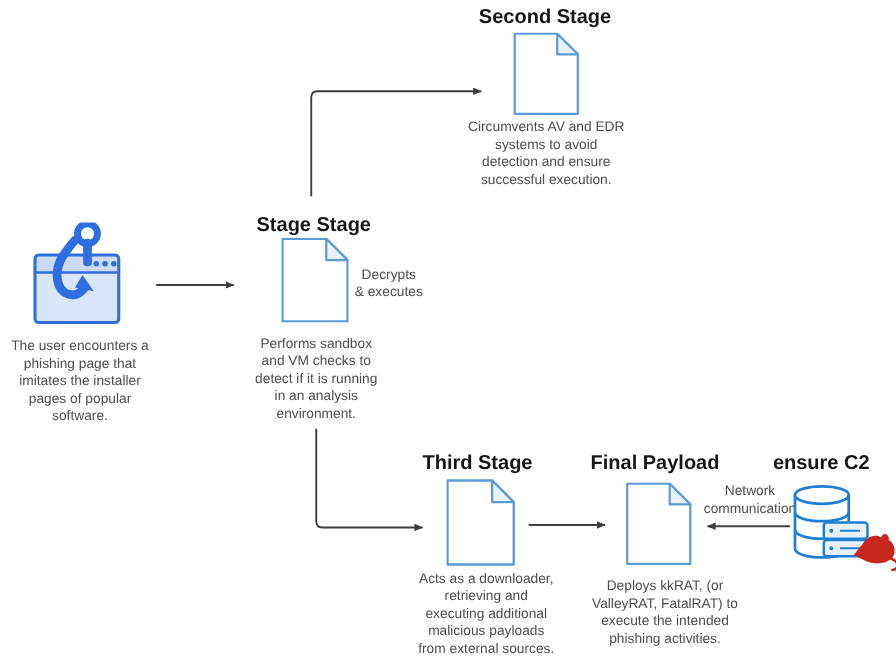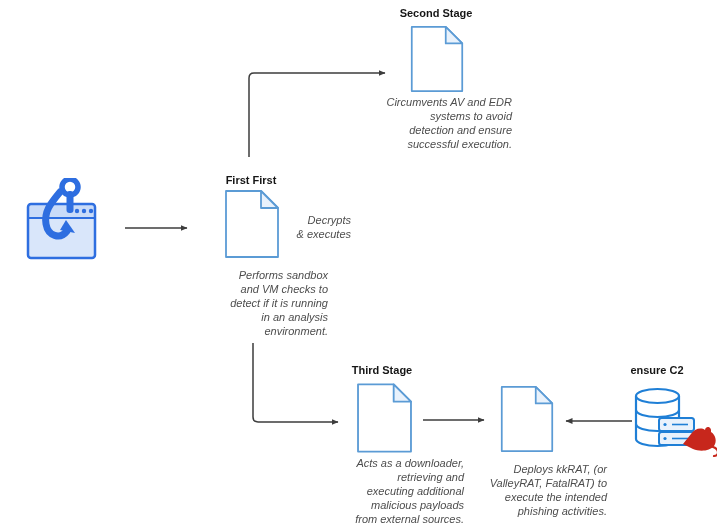--- a/index.html
+++ b/index.html
@@ -7,35 +7,34 @@
   .canvas {
     position: relative;
     width: 717px;
     height: 532px;
     background: #ffffff;
     overflow: hidden;
   }
   .abs { position: absolute; }
   .stage-label {
     position: absolute;
-    font-size: 11px;
+    font-size: 16px;
     font-weight: 700;
     color: var(--label-color, #161616);
     text-align: center;
     white-space: pre-line;
     line-height: 13px;
   }
   .caption {
     position: absolute;
     font-size: 11px;
     line-height: 14px;
     color: var(--body-color, #4d4d4d);
-    text-align: right;
+    text-align: center;
     white-space: pre-line;
-    font-style: italic;
   }
   svg { display: block; }
   .arrows { position: absolute; left: 0; top: 0; }
 </style>
 </head>
 <body>
 
 <div class="canvas">
 
   <svg class="arrows" width="717" height="532" viewBox="0 0 717 532">
@@ -59,23 +58,28 @@
     <line x1="2" y1="40" x2="69" y2="40" style="stroke: var(--phish-blue, #2e6ee0);" stroke-width="2"></line>
     <rect x="2" y="26" width="67" height="54" rx="3" fill="none" style="stroke: var(--phish-blue, #2e6ee0);" stroke-width="2.5"></rect>
     <circle cx="51" cy="33" r="2.2" style="fill: var(--phish-blue, #2e6ee0);"></circle>
     <circle cx="58" cy="33" r="2.2" style="fill: var(--phish-blue, #2e6ee0);"></circle>
     <circle cx="65" cy="33" r="2.2" style="fill: var(--phish-blue, #2e6ee0);"></circle>
     <rect x="40.5" y="13" width="7" height="22" rx="3" style="fill: var(--phish-blue, #2e6ee0);"></rect>
     <circle cx="44" cy="9" r="8" fill="none" style="stroke: var(--phish-blue, #2e6ee0);" stroke-width="5.5"></circle>
     <path d="M 34 14 C 24 26, 18 34, 20 46 C 22 58, 34 62, 41 53" fill="none" style="stroke: var(--phish-blue, #2e6ee0);" stroke-width="7" stroke-linecap="round"></path>
     <path d="M 34 52 L 49 55 L 40 42 Z" style="fill: var(--phish-blue, #2e6ee0);"></path>
   </svg>
+  <div class="caption" style="left:4px; top:270px; width:120px;">The user encounters a
+phishing page that
+imitates the installer
+pages of popular
+software.</div>
 
 
-  <div class="stage-label" style="left:191px; top:174px; width:120px;">First First</div>
+  <div class="stage-label" style="left:191px; top:174px; width:120px;">Stage Stage</div>
   <svg class="abs" style="left:225px; top:190px;" width="54" height="68" viewBox="0 0 54 68">
     <path d="M 1 1 L 36 1 L 53 18 L 53 67 L 1 67 Z" style="fill:#ffffff; stroke: var(--doc-stroke, #5b9bd5);" stroke-width="1.8" stroke-linejoin="round"></path>
     <path d="M 36 1 L 36 18 L 53 18 Z" style="fill: var(--doc-fold-fill, #e9f2fc); stroke: var(--doc-stroke, #5b9bd5);" stroke-width="1.8" stroke-linejoin="round"></path>
   </svg>
   <div class="caption" style="left:178px; top:268px; width:150px;">Performs sandbox
 and VM checks to
 detect if it is running
 in an analysis
 environment.</div>
   <div class="caption" style="left:271px; top:213px; width:80px;">Decrypts
@@ -95,30 +99,33 @@
   <svg class="abs" style="left:357px; top:383px;" width="55" height="70" viewBox="0 0 54 68">
     <path d="M 1 1 L 36 1 L 53 18 L 53 67 L 1 67 Z" style="fill:#ffffff; stroke: var(--doc-stroke, #5b9bd5);" stroke-width="1.8" stroke-linejoin="round"></path>
     <path d="M 36 1 L 36 18 L 53 18 Z" style="fill: var(--doc-fold-fill, #e9f2fc); stroke: var(--doc-stroke, #5b9bd5);" stroke-width="1.8" stroke-linejoin="round"></path>
   </svg>
   <div class="caption" style="left:314px; top:456px; width:150px;">Acts as a downloader,
 retrieving and
 executing additional
 malicious payloads
 from external sources.</div>
 
+  <div class="stage-label" style="left:464px; top:364px; width:120px;">Final Payload</div>
   <svg class="abs" style="left:500px; top:386px;" width="54" height="66" viewBox="0 0 54 68">
     <path d="M 1 1 L 36 1 L 53 18 L 53 67 L 1 67 Z" style="fill:#ffffff; stroke: var(--doc-stroke, #5b9bd5);" stroke-width="1.8" stroke-linejoin="round"></path>
     <path d="M 36 1 L 36 18 L 53 18 Z" style="fill: var(--doc-fold-fill, #e9f2fc); stroke: var(--doc-stroke, #5b9bd5);" stroke-width="1.8" stroke-linejoin="round"></path>
   </svg>
   <div class="caption" style="left:457px; top:462px; width:150px;">Deploys kkRAT, (or
 ValleyRAT, FatalRAT) to
 execute the intended
 phishing activities.</div>
 
   <div class="stage-label" style="left:597px; top:364px; width:120px;">ensure C2</div>
+  <div class="caption" style="left:555px; top:386px; width:90px;">Network
+communication</div>
   <svg class="abs" style="left:630px; top:384px;" width="87" height="74" viewBox="0 0 87 74">
 
     <path d="M 6 12 V 55 A 21.5 7 0 0 0 49 55 V 12" style="fill:#ffffff; stroke: var(--db-blue, #1f7fd6);" stroke-width="2.2"></path>
     <ellipse cx="27.5" cy="12" rx="21.5" ry="7" style="fill:#ffffff; stroke: var(--db-blue, #1f7fd6);" stroke-width="2.2"></ellipse>
     <path d="M 6 26 A 21.5 7 0 0 0 49 26" fill="none" style="stroke: var(--db-blue, #1f7fd6);" stroke-width="2.2"></path>
     <path d="M 6 40 A 21.5 7 0 0 0 49 40" fill="none" style="stroke: var(--db-blue, #1f7fd6);" stroke-width="2.2"></path>
 
     <g>
       <rect x="29" y="34" width="35" height="13" rx="2.5" style="fill: var(--server-fill, #e9f2fc); stroke: var(--db-blue, #1f7fd6);" stroke-width="2"></rect>
       <rect x="29" y="48" width="35" height="13" rx="2.5" style="fill: var(--server-fill, #e9f2fc); stroke: var(--db-blue, #1f7fd6);" stroke-width="2"></rect>

